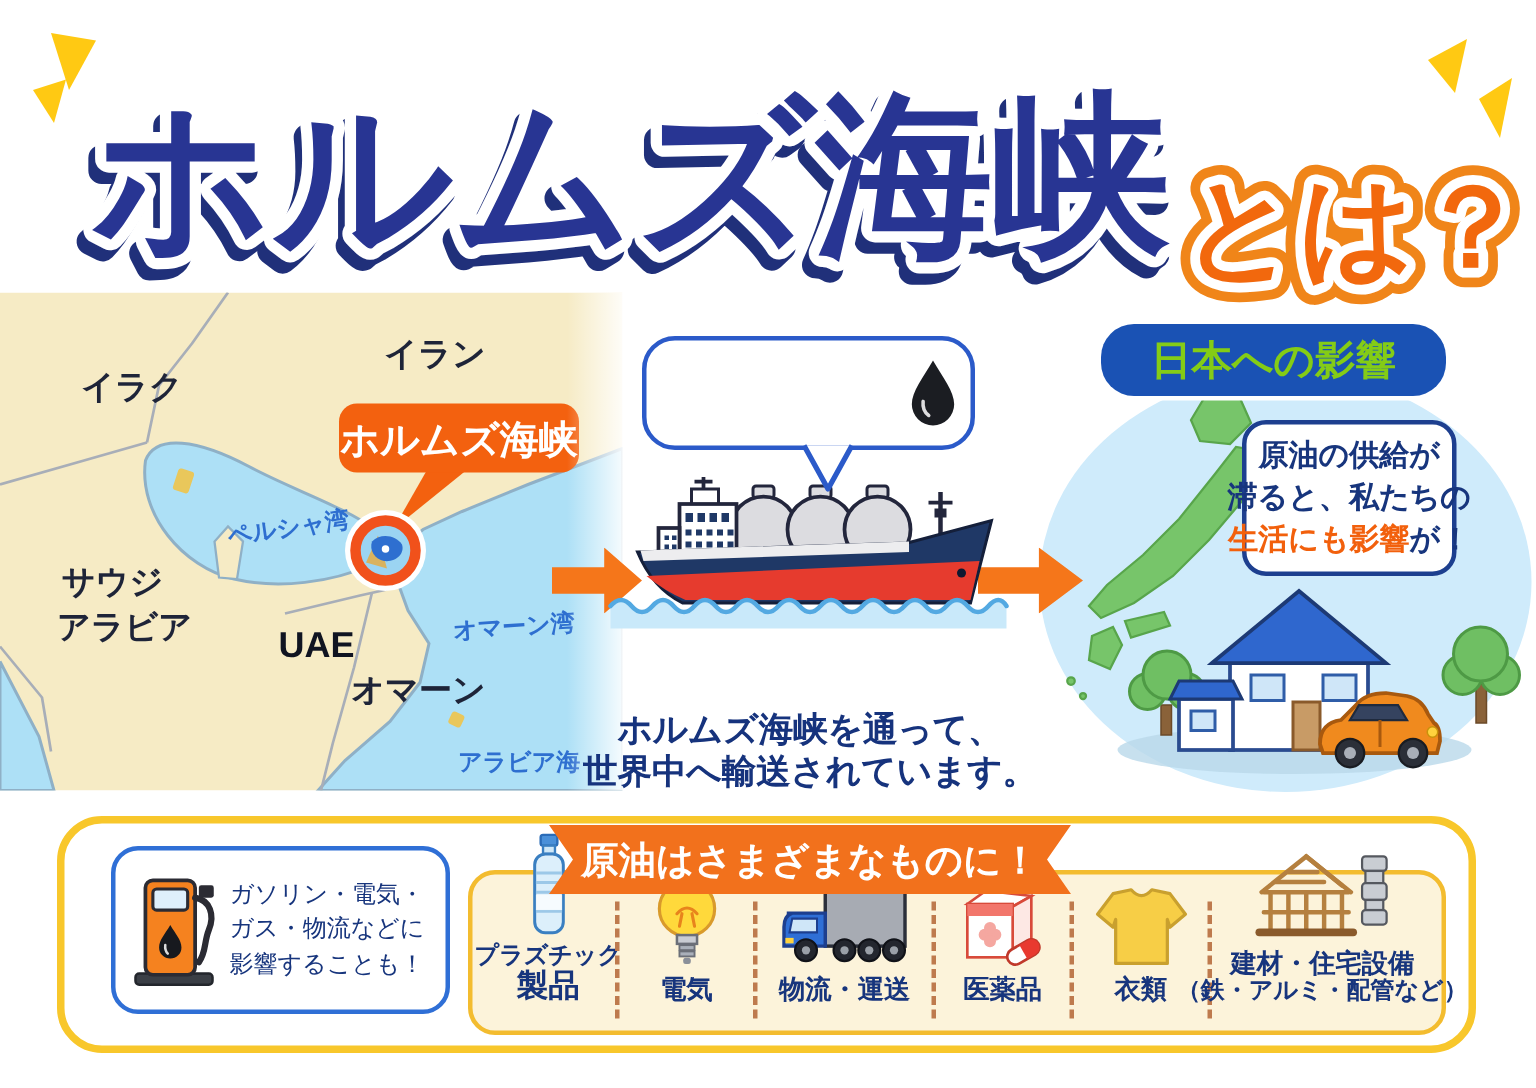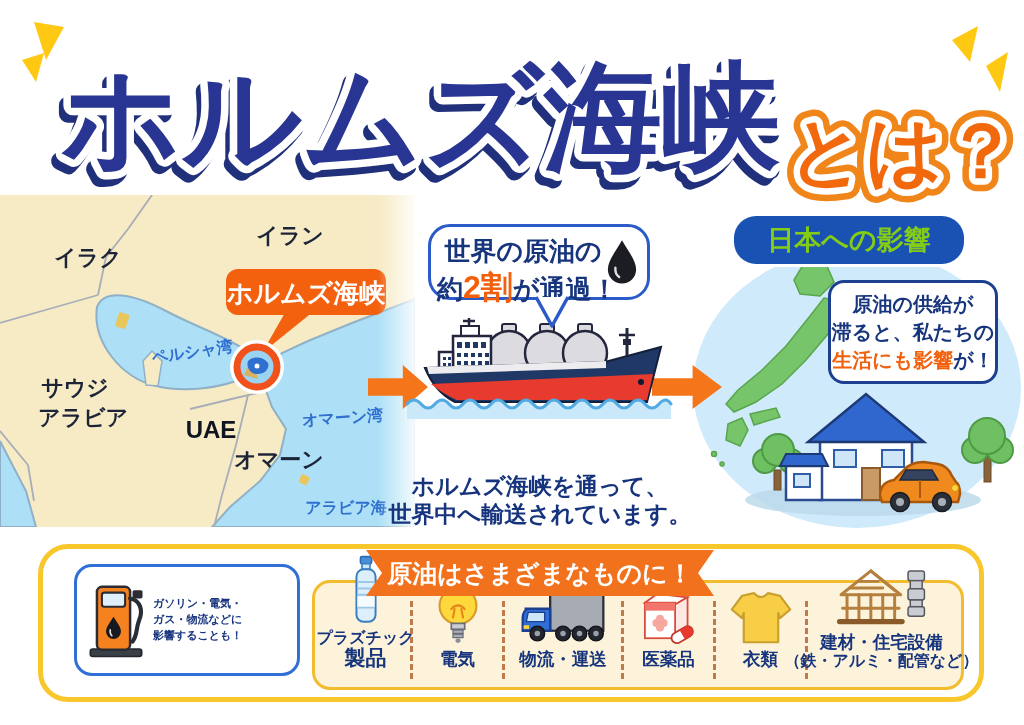--- a/index.html
+++ b/index.html
@@ -39,31 +39,31 @@
               display:flex;align-items:center;justify-content:center;padding-right:42px;box-sizing:border-box;
               color:#fff;font-weight:bold;font-size:29px;white-space:nowrap;}
   .flow-caption{left:385px;top:472px;width:310px;text-align:center;color:#16337D;
                 font-weight:bold;font-size:23px;line-height:1.22;z-index:3;white-space:nowrap;}
 
   
   .japan-svg{left:688px;top:198px;z-index:1;}
   .japan-badge{left:734px;top:216px;width:230px;height:48px;background:#1A52B4;border-radius:22px;
                box-shadow:0 0 0 3px #fff;z-index:4;display:flex;align-items:center;justify-content:center;
                color:#84cc16;font-weight:bold;font-size:27px;white-space:nowrap;}
-  .japan-bubble{left:828px;top:280px;width:170px;height:104px;background:#fff;border:3.5px solid #1D3F8F;
+  .japan-bubble{left:828px;top:280px;width:143px;height:104px;background:#fff;border:3.5px solid #1D3F8F;
                 border-radius:16px;z-index:4;box-sizing:border-box;display:flex;align-items:center;justify-content:center;}
   .japan-bubble .txt{text-align:center;color:#17357D;font-weight:bold;font-size:20px;line-height:1.4;white-space:nowrap;}
 
   
   .bottom-box{left:38px;top:544px;width:946px;height:158px;background:#fff;border:5px solid #F8C72B;
               border-radius:30px;box-sizing:border-box;z-index:1;}
   .note-card{left:74px;top:564px;width:226px;height:112px;background:#fff;border:3.5px solid #2F6FD6;
              border-radius:18px;box-sizing:border-box;z-index:2;display:flex;align-items:center;
              gap:8px;padding:0 6px 0 10px;}
-  .note-card .txt{color:#17357D;font-weight:bold;font-size:11px;line-height:1.45;white-space:nowrap;}
+  .note-card .txt{color:#17357D;font-weight:normal;font-size:16px;line-height:1.45;white-space:nowrap;text-align:center;}
   .prod-card{left:312px;top:580px;width:652px;height:110px;background:#FCF3DA;border:3px solid #F3BC2F;
              border-radius:18px;box-sizing:border-box;z-index:2;display:flex;align-items:stretch;padding:0 6px;}
   .ribbon{left:366px;top:550px;width:348px;height:46px;background:#F2711C;z-index:5;
           clip-path:polygon(0 0,100% 0,calc(100% - 16px) 50%,100% 100%,0 100%,16px 50%);
           display:flex;align-items:center;justify-content:center;color:#fff;font-weight:bold;
           font-size:25px;white-space:nowrap;}
   .bi{flex:1;display:flex;flex-direction:column;align-items:center;justify-content:flex-end;padding-bottom:17px;min-width:0;}
   .bi.wide{flex:1.3;}
   .bi.widest{flex:1.65;}
   .bico{height:62px;display:flex;align-items:flex-end;justify-content:center;margin-bottom:4px;}
@@ -138,24 +138,20 @@
     <circle cx="257" cy="172" r="20" fill="none" stroke="#F1511B" stroke-width="7"></circle>
     <rect x="226" y="74" width="160" height="46" rx="12" fill="#F3610F"></rect>
     <text x="306" y="107" font-size="26" font-weight="bold" fill="#FFFFFF" text-anchor="middle">ホルムズ海峡</text>
   </svg>
   <div class="abs map-fade"></div>
 
   <div class="abs oarrow oarrow1"></div>
   <div class="abs oarrow oarrow2"></div>
 
   <div class="abs mid-bubble">
-    <div class="txt">
-      <span>世界の原油の</span><br>
-      <span>約</span><span class="hl big">2割</span><span>が通過！</span>
-    </div>
     <svg class="drop-icon" width="32" height="46" viewBox="0 0 34 48">
       <path d="M17,2 C24,14 32,24 32,33 A15,15 0 1 1 2,33 C2,24 10,14 17,2 Z" fill="#1B1D22"></path>
       <path d="M10,31 a8,10 0 0 0 4,10" stroke="#FFFFFF" stroke-width="2.5" fill="none" opacity="0.85" stroke-linecap="round"></path>
     </svg>
   </div>
   <svg class="abs bubble-tail" width="40" height="36" viewBox="0 0 40 36">
     <path d="M4,2 L20,31 L36,2" fill="#FFFFFF" stroke="#2B5AC9" stroke-width="3.5" stroke-linejoin="round"></path>
   </svg>
 
   <svg class="abs ship-svg" width="268" height="110" viewBox="0 0 268 110">

